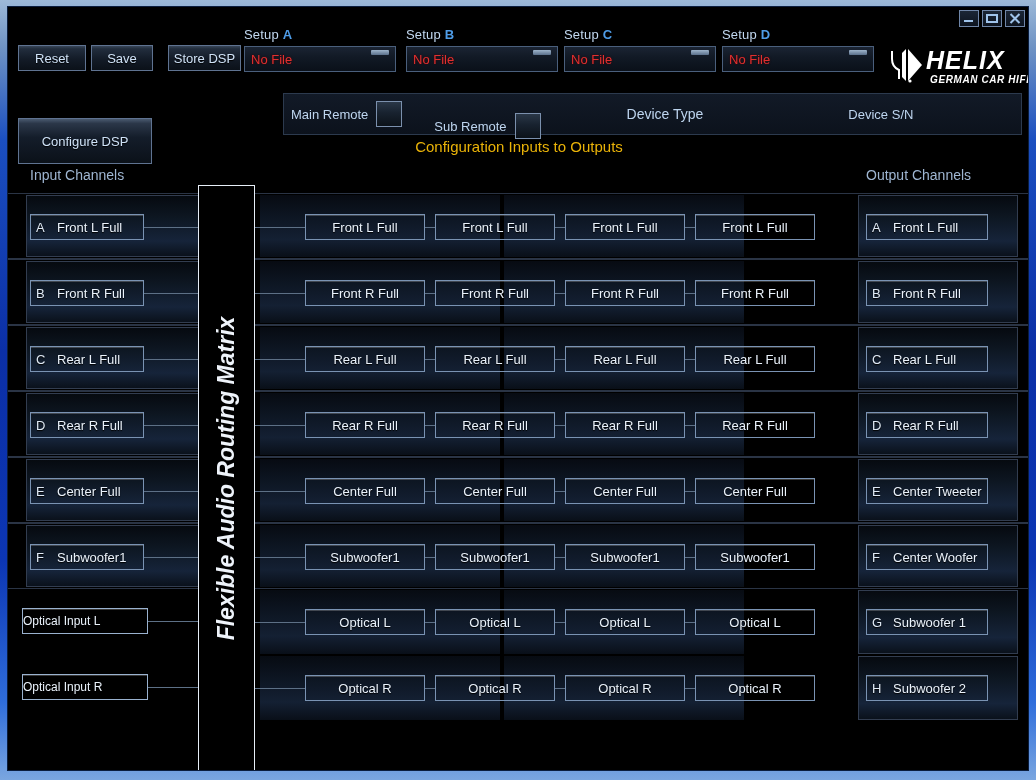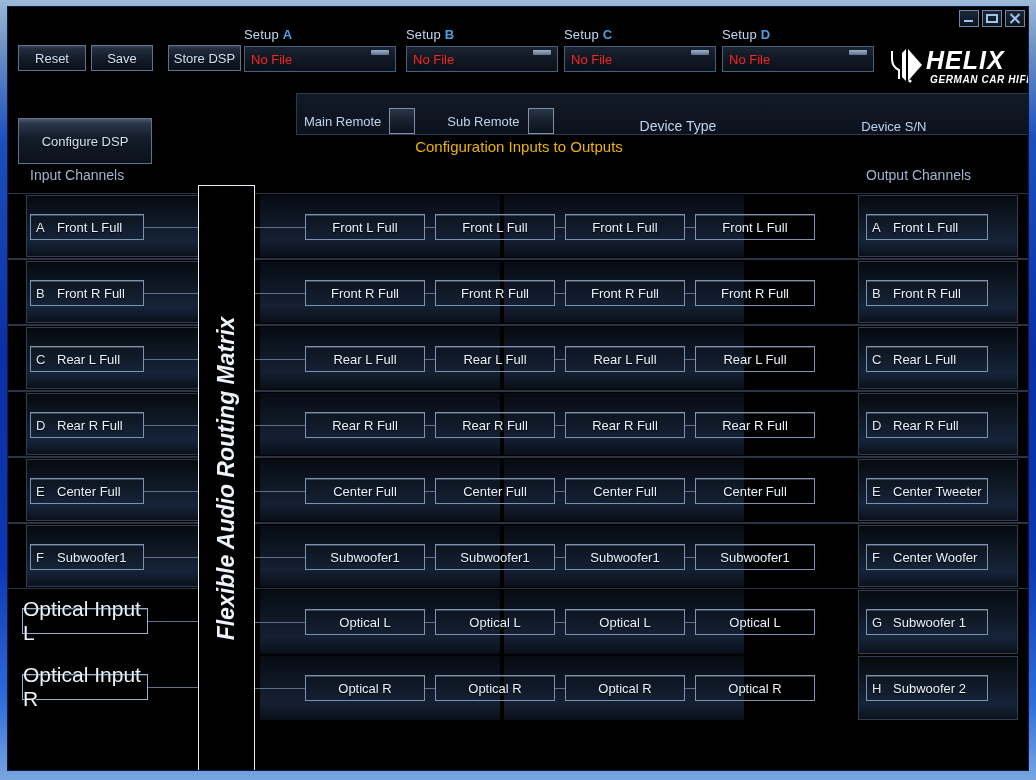--- a/index.html
+++ b/index.html
@@ -101,25 +101,25 @@
   #setup-a { left: 236px; width: 152px; }
   #setup-b { left: 398px; width: 152px; }
   #setup-c { left: 556px; width: 152px; }
   #setup-d { left: 714px; width: 152px; }
   #setup-a .setup-box, #setup-b .setup-box,
   #setup-c .setup-box, #setup-d .setup-box { width: 100%; }
 
   
   #device-bar {
     position: absolute;
-    left: 288px; top: 80px;
+    left: 275px; top: 80px;
     width: 739px; height: 42px;
     border: 1px solid #2c3a4e;
     background: linear-gradient(180deg,#121a27 0%, #0c121c 100%);
-    display: flex; align-items: flex-end;
+    display: flex; align-items: center;
   }
   .remote-item { display: flex; align-items: center; }
   .remote-label { color: #bed5ef; font-size: 13px; }
   .remote-check {
     width: 26px; height: 26px;
     margin-left: 8px;
     border: 1px solid #7b90ad;
     background: linear-gradient(180deg,#2a3747 0%, #18222f 45%, #0c1219 100%);
     cursor: pointer;
   }
@@ -213,21 +213,21 @@
   .pill.sumpill { top: 20px; width: 120px; justify-content: center; }
   .pill.sumpill .nm { flex: none; }
   .pill.p1 { left: 297px; }
   .pill.p2 { left: 427px; }
   .pill.p3 { left: 557px; }
   .pill.p4 { left: 687px; }
   .pill.outpill { left: 858px; top: 20px; width: 122px; }
   .pill.optpill {
     left: 14px; top: 19px; width: 126px;
     justify-content: center;
-    font-size: 21px;
+    font-size: 12px;
     border: 1px solid #9ab2cf;
   }
 
   
   .wire {
     position: absolute;
     height: 1px;
     background: #5d7086;
     top: 33px;
   }

